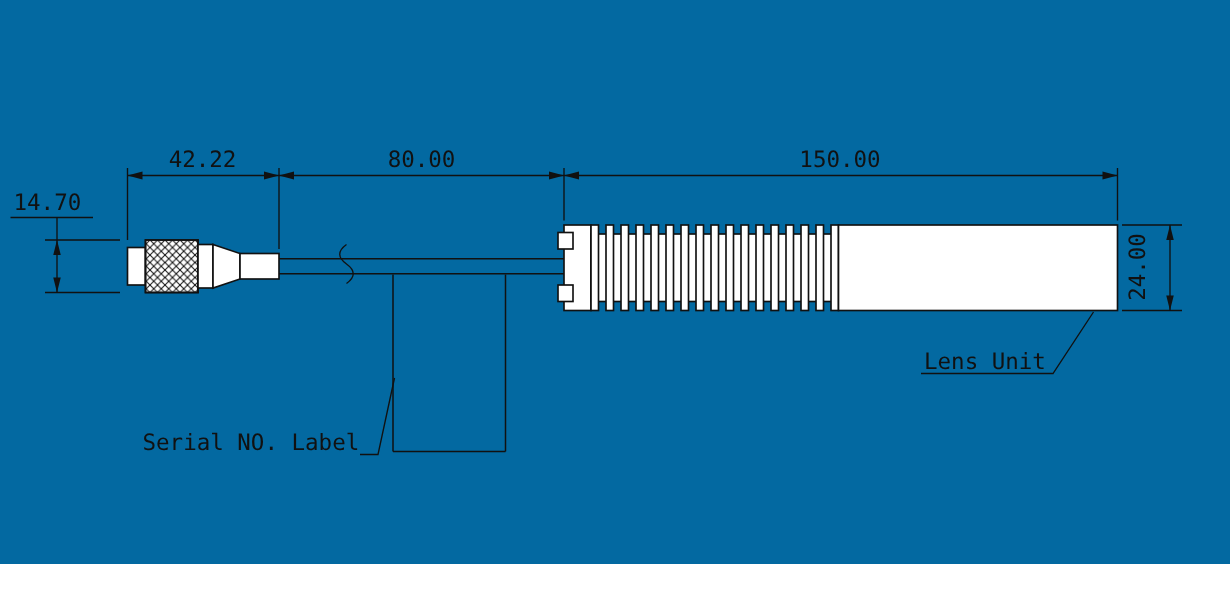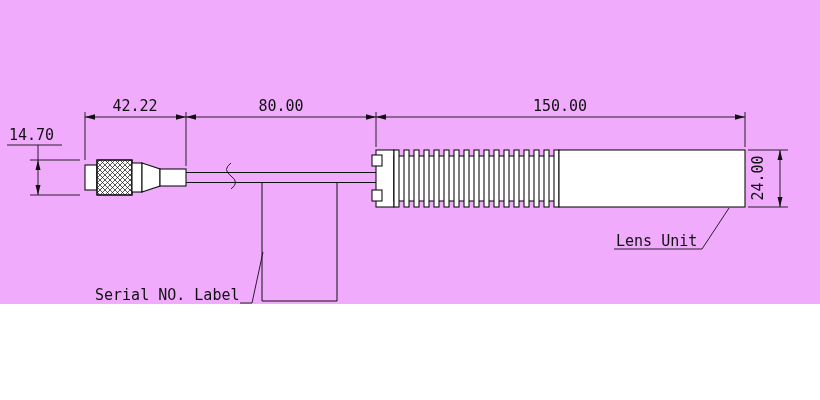--- a/index.html
+++ b/index.html
@@ -7,22 +7,22 @@
     padding: 0;
     background: #ffffff;
     width: 820px;
     height: 400px;
     overflow: hidden;
     font-family: "DejaVu Sans Mono", "Liberation Mono", monospace;
   }
   .drawing-wrap {
     position: relative;
     width: 820px;
-    height: 304px;
-    background: #f0abfc;
+    height: 376px;
+    background: #0369a1;
     text-decoration: underline;
   }
   svg { display: block; }
   .ln   { stroke: #111111; stroke-width: 1; fill: none; }
   .thin { stroke: #111111; stroke-width: 0.9; fill: none; }
   .shape { stroke: #111111; stroke-width: 1.1; fill: #ffffff; }
   .arrow { fill: #111111; stroke: none; }
   .dim-text {
     font-family: "DejaVu Sans Mono", "Liberation Mono", monospace;
     font-size: 15px;

